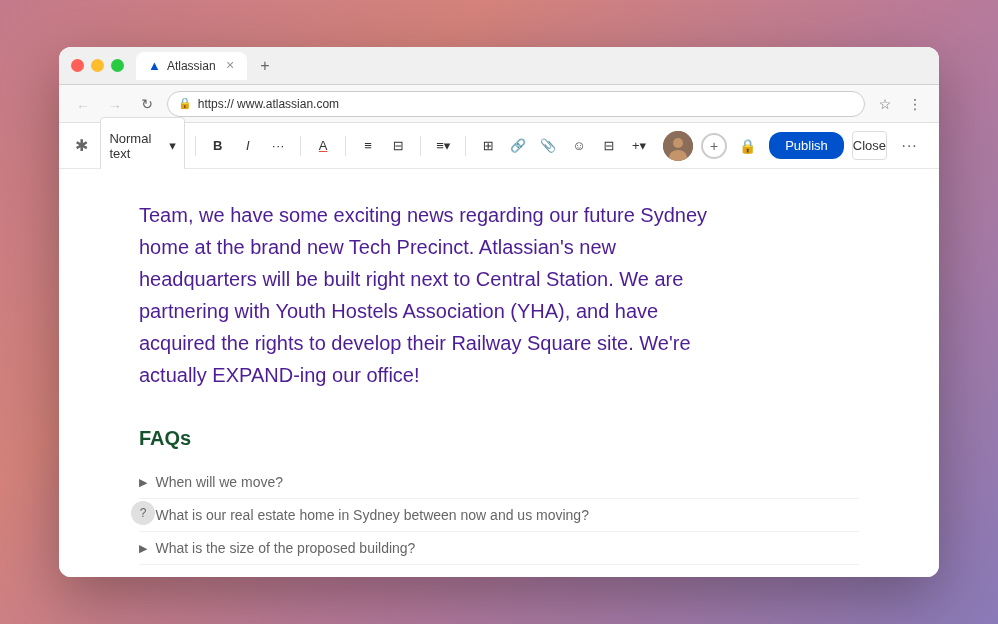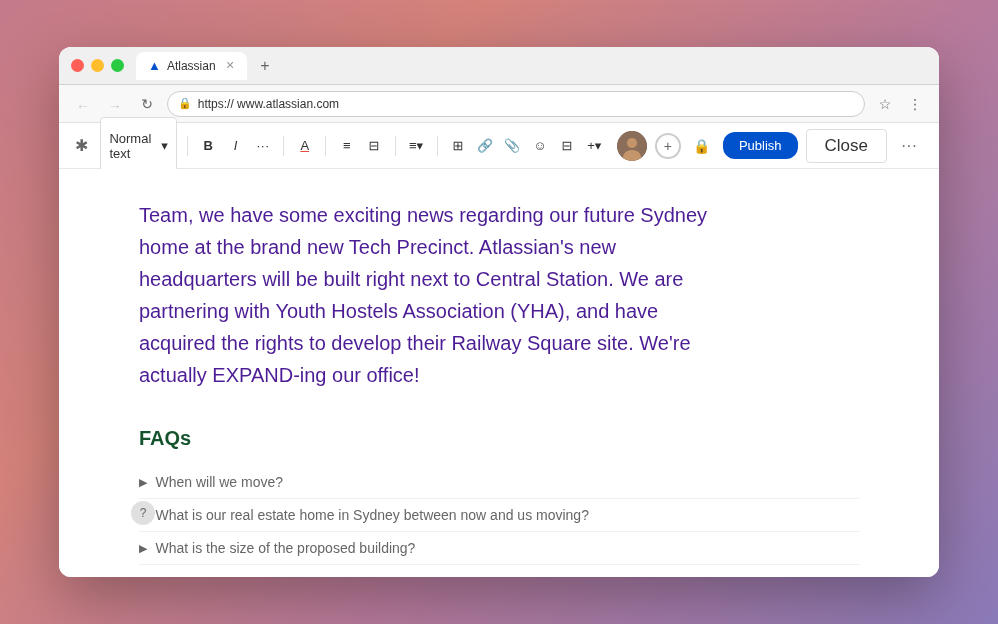--- a/index.html
+++ b/index.html
@@ -257,22 +257,22 @@
       font-size: 13px;
       font-weight: 500;
       cursor: pointer;
     }
 
     .close-btn {
       background: #fff;
       color: #333;
       border: 1px solid #ddd;
       border-radius: 4px;
-      padding: 6px 18px;
-      font-size: 17px;
+      padding: 6px 0;
+      font-size: 13px;
       cursor: pointer;
     }
 
     .more-btn {
       width: 28px;
       height: 28px;
       display: flex;
       align-items: center;
       justify-content: center;
       border-radius: 4px;

